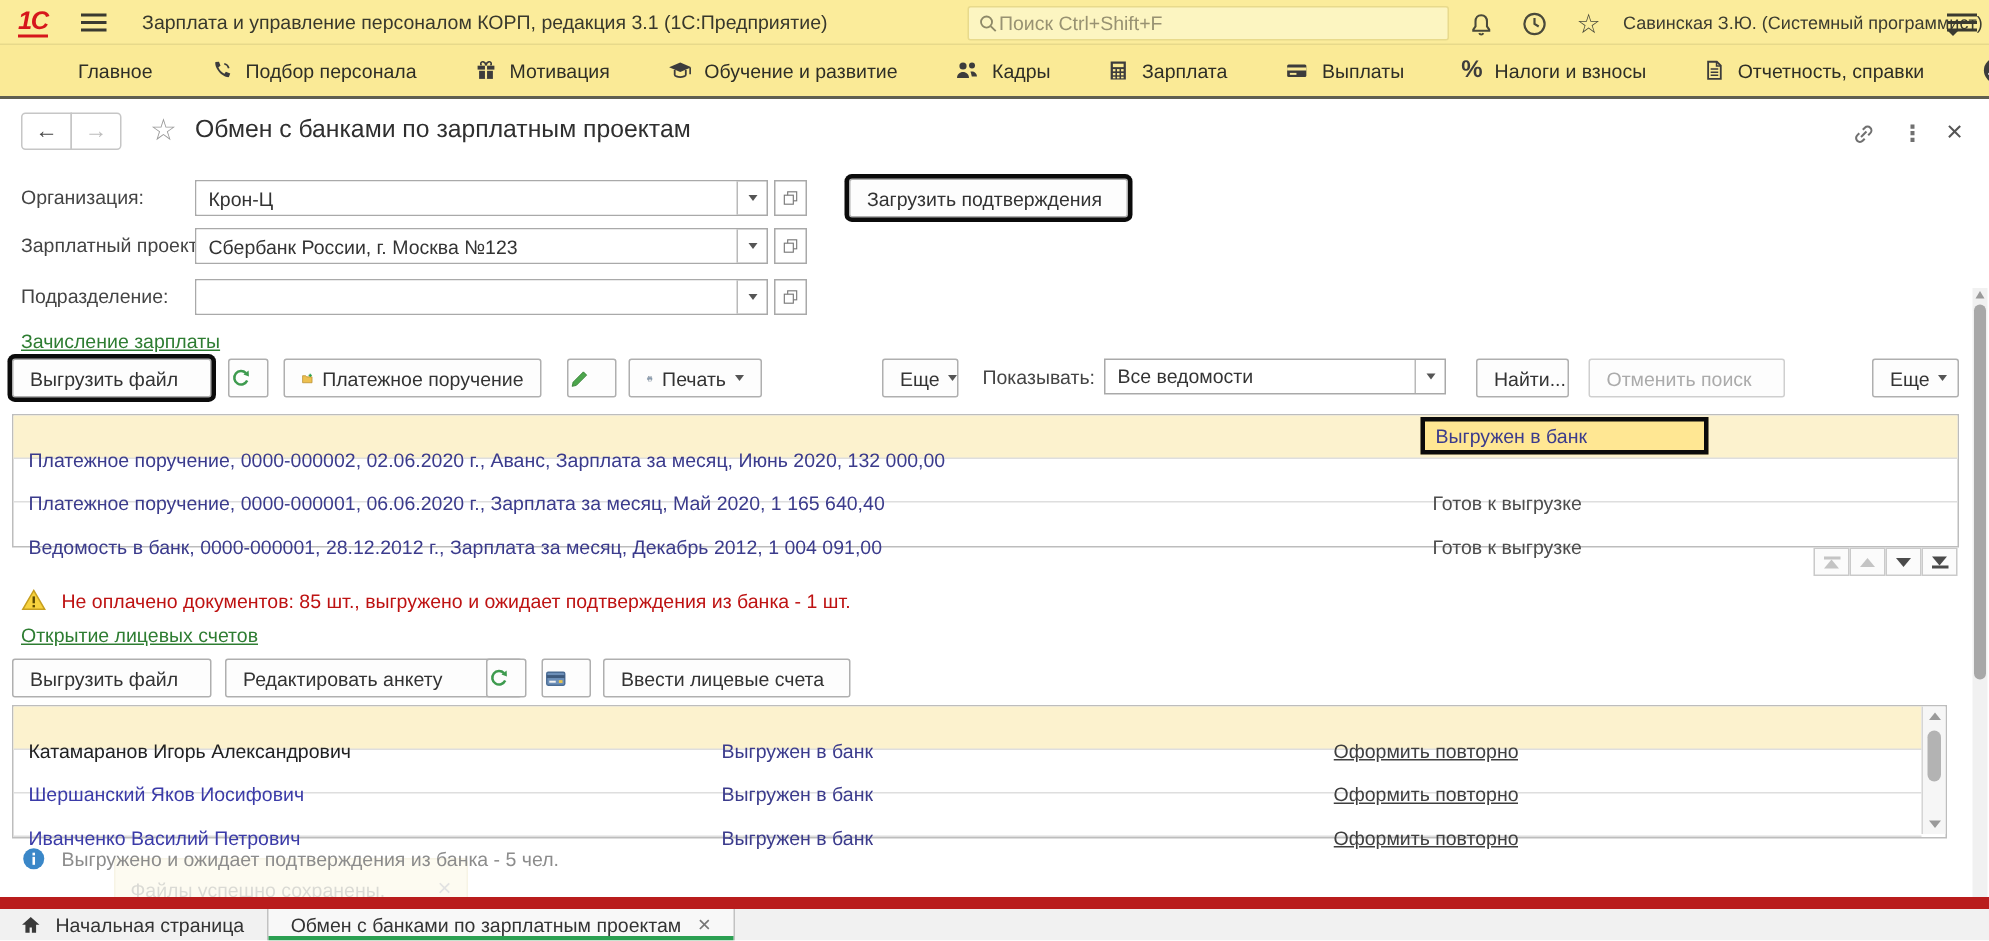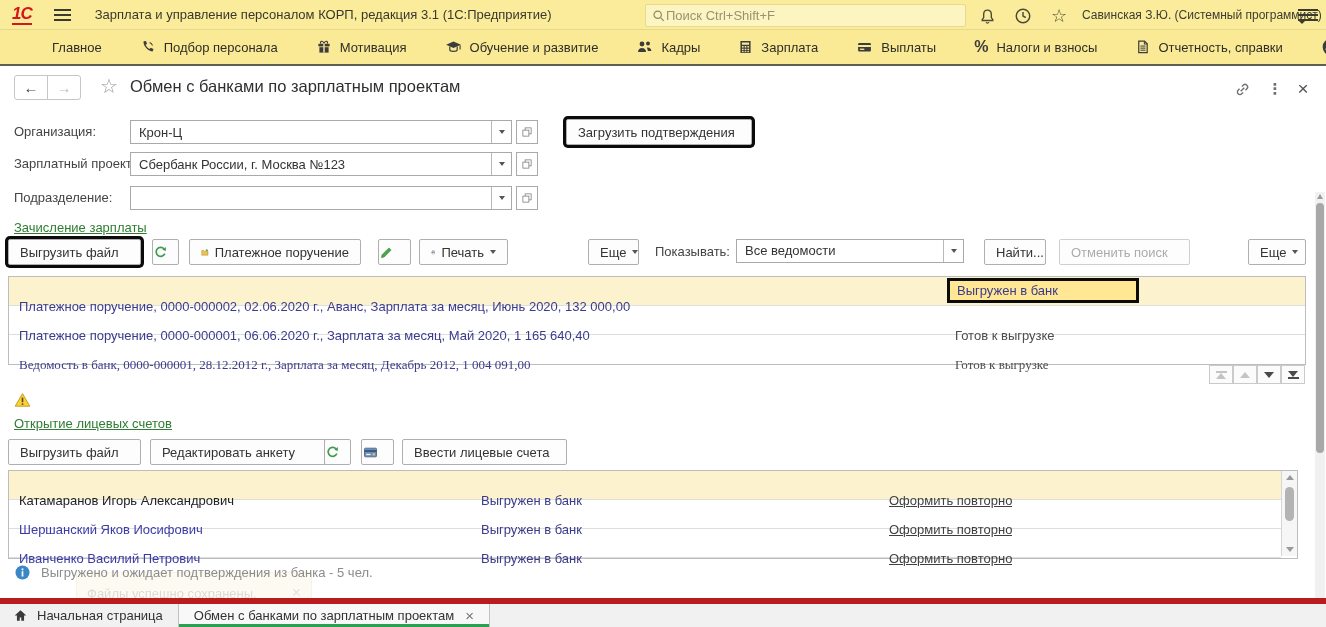--- a/index.html
+++ b/index.html
@@ -50,21 +50,21 @@
 
   .hl-frame { box-shadow:0 0 0 3px #0b0b0b; }
 
   .btn { position:absolute; height:26px; background:#FDFDFD; border:1px solid #AFAFAF; border-radius:2px; display:flex; align-items:center; justify-content:flex-start; gap:6px; padding:0 11px; color:#333; cursor:pointer; white-space:nowrap; }
   .btn.disabled { color:#ABABAB; border-color:#CFCFCF; cursor:default; }
   .glink { position:absolute; left:14px; color:#2E7D32; text-decoration:underline; cursor:pointer; }
 
   
   .grid { position:absolute; left:8px; border:1px solid #BDBDBD; background:#fff; }
   .grow { position:relative; height:29px; border-bottom:1px solid #DEDEDE; cursor:pointer; }
-  .grow:last-child { border-bottom:none;font-family:Liberation Serif, serif; }
+  .grow:last-child { border-bottom:none; }
   .grow.sel { background:#FCF2CE; }
   .gcell { position:absolute; top:16px; line-height:28px; white-space:nowrap; overflow:hidden; }
   .navy { color:#3B3B8C; }
   .blue { color:#3B3BA8; }
   .framedcell { position:absolute; left:938px; top:1px; width:192px; height:25px; background:#FFE793; border:3px solid #0b0b0b; line-height:19px; padding-left:7px; color:#3B3B8C; }
 
   .tblnav { position:absolute; width:24px; height:19px; background:#FBFBFB; border:1px solid #CACACA; display:flex; align-items:center; justify-content:center; flex-direction:column; cursor:pointer; }
   .tri { width:0; height:0; border-left:5px solid transparent; border-right:5px solid transparent; }
   .tri.up { border-bottom:6px solid #4a4a4a; } .tri.dn { border-top:6px solid #4a4a4a; }
   .tri.dis.up { border-bottom-color:#C4C4C4; }
@@ -84,21 +84,21 @@
   .toast { position:absolute; left:76px; top:506px; width:236px; height:42px; background:#FAF3CE; border:1px solid #E4D8A4; border-radius:3px; opacity:0.28; display:flex; align-items:center; padding:0 10px; color:#7d7d6a; }
   .toast .tx { flex:1; }
   .toast .xc { color:#999; font-size:16px; cursor:pointer; }
 
   
   .pscroll { position:absolute; left:1315px; top:126px; width:10px; height:432px; background:#F1F1F1; }
   .pscroll .arr { position:absolute; left:2px; top:2px; width:0; height:0; border-left:3.5px solid transparent; border-right:3.5px solid transparent; border-bottom:5px solid #9a9a9a; }
   .pscroll .thumb { position:absolute; left:1px; top:11px; width:8px; height:250px; background:#A8A8A8; border-radius:4px; cursor:pointer; }
 
   
-  .taskbar { position:absolute; left:0; top:598px; width:1326px; height:29px; background:#F1F1F1; border-top:6px solid #b91c1c; display:flex; }
+  .taskbar { position:absolute; left:0; top:598px; width:1326px; height:29px; background:#F1F1F1; border-top:8px solid #b91c1c; display:flex; }
   .tab { display:flex; align-items:center; gap:9px; padding:0 15px; color:#333; cursor:pointer; position:relative; }
   .tab.home { padding-left:13px; }
   .tab.active { background:#F8F8F8; border-left:1px solid #C2C2C2; border-right:1px solid #C2C2C2; }
   .tab.active::after { content:""; position:absolute; left:0; right:0; bottom:0; height:3px; background:#2BA052; }
   .tab .tclose { color:#777; font-size:15px; margin-left:2px; cursor:pointer; }
 
   svg { display:block; }
 </style>
 </head>
 <body>
@@ -373,20 +373,21 @@
       <span class="tri dn"></span>
       <span class="bar dk"></span>
     </div>
 
   <div class="warnline" style="top:326px;">
     <svg width="17" height="16" viewBox="0 0 16 16">
         <polygon points="8,1.6 15.3,14.2 0.7,14.2" fill="#F7D23E" stroke="#C79F1F"></polygon>
         <rect x="7.2" y="5.6" width="1.6" height="4.6" fill="#5d4a00"></rect>
         <rect x="7.2" y="11.3" width="1.6" height="1.6" fill="#5d4a00"></rect>
       </svg>
+    <span>Не оплачено документов: 85 шт., выгружено и ожидает подтверждения из банка - 1 шт.</span>
   </div>
 
   <div class="glink" style="top:350px;">Открытие лицевых счетов</div>
 
   <div class="btn" style="left:8px; top:373px; width:133px;">
       <span>Выгрузить файл</span>
     </div>
   <div class="btn" style="left:150px; top:373px; width:198px;">
       <span>Редактировать анкету</span>
     </div>

